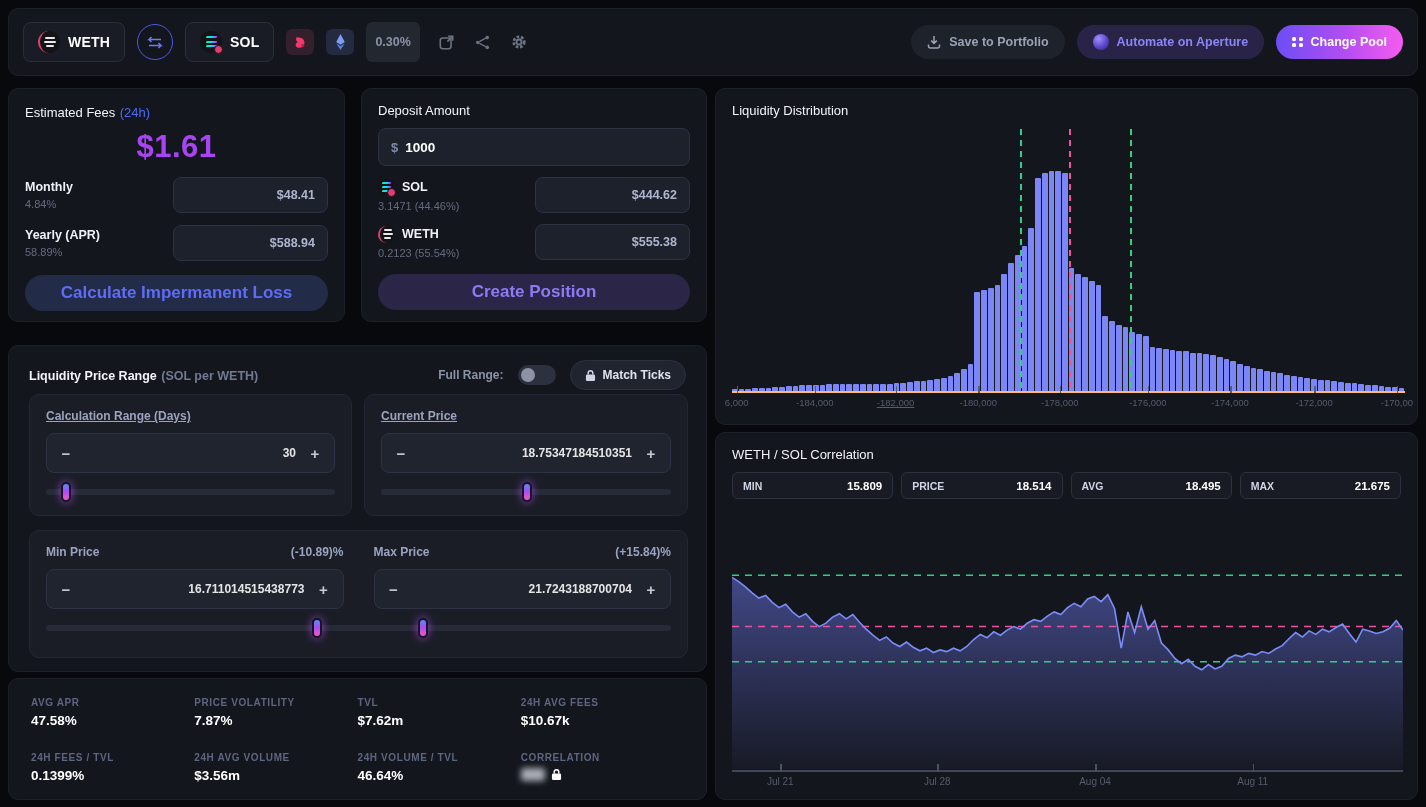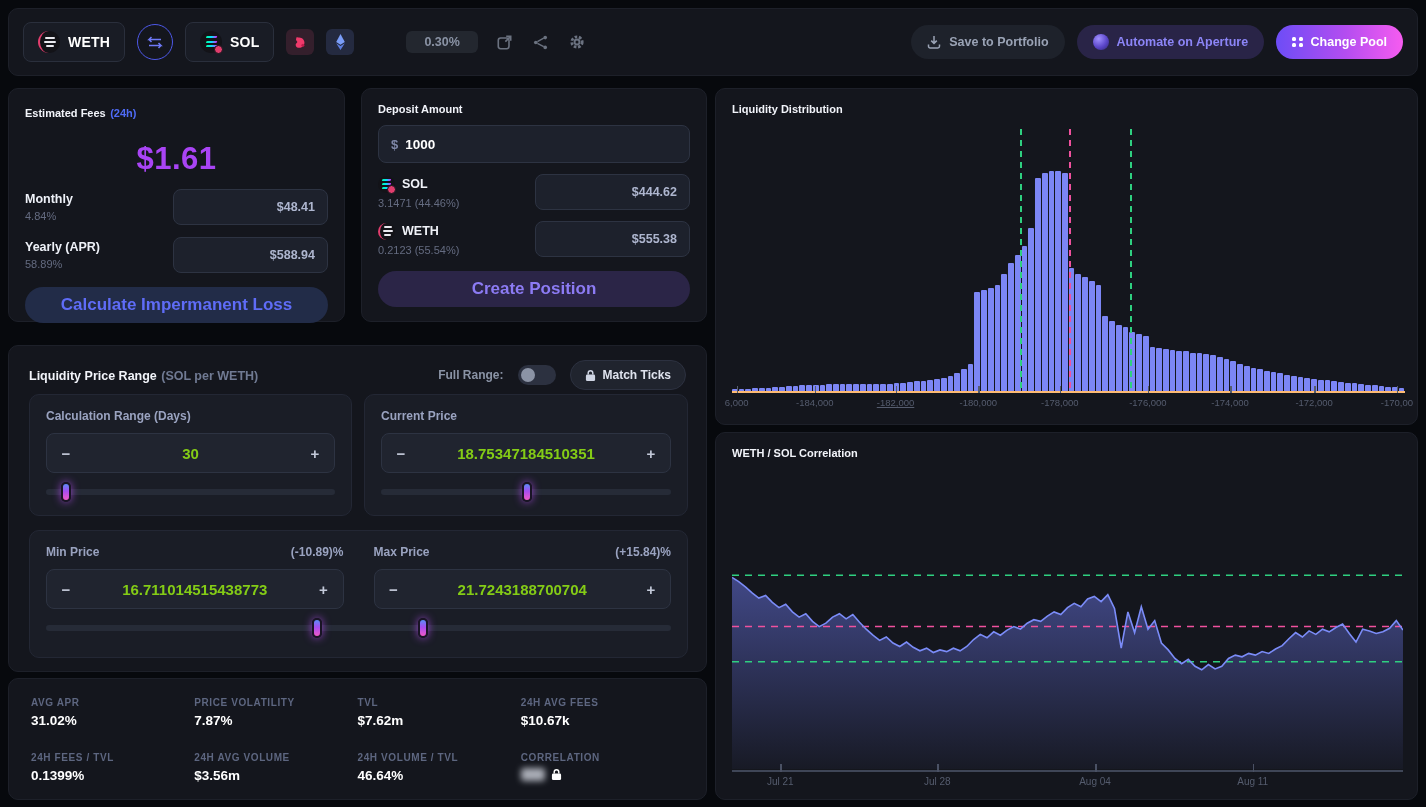--- a/index.html
+++ b/index.html
@@ -24,40 +24,40 @@
   .tok-sol i { display:block; width:11px; height:2.4px; border-radius:1px;
                background:linear-gradient(90deg,#00ffa3,#03e1ff,#dc1fff); transform:skewX(-22deg); }
   .tok-sol::after { content:""; position:absolute; right:-1px; bottom:-1px; width:7px; height:7px;
                     border-radius:50%; background:#e23d6d; border:1.5px solid #14161d; }
   .swap-btn { width:36px; height:36px; border-radius:50%; border:1.5px solid #4d58e8; color:#6e79f7;
               display:flex; align-items:center; justify-content:center; font-size:16px; font-weight:bold;
               background:transparent; cursor:pointer; }
   .mini-badge { width:28px; height:26px; border-radius:6px; display:flex; align-items:center;
                 justify-content:center; cursor:pointer; }
   .uni { background:#341f2c; } .eth { background:#242a40; }
-  .fee-chip { height:22px; padding:0 18px; border-radius:6px; background:#23272f; color:#8a93a5;
-              font-size:12.5px; font-weight:bold; display:flex; align-items:center;margin-left:40px; }
+  .fee-chip { height:40px; padding:0 9px; border-radius:6px; background:#23272f; color:#8a93a5;
+              font-size:12.5px; font-weight:bold; display:flex; align-items:center; }
   .tb-icon { width:18px; height:18px; display:flex; align-items:center; justify-content:center;
              cursor:pointer; margin-left:6px; }
   .tb-right { display:flex; align-items:center; gap:12px; }
   .pill-btn { height:34px; border-radius:17px; display:flex; align-items:center; gap:8px;
               padding:0 16px; font-size:12.5px; font-weight:bold; cursor:pointer; border:none; }
   .btn-save { background:#1e222b; color:#9aa3b5; }
   .btn-automate { background:#292447; color:#8c85f7; }
   .btn-change { background:linear-gradient(90deg,#6d4df6,#b44df0 55%,#f65cf0); color:#fff; }
   .ap-icon { width:16px; height:16px; border-radius:50%;
              background:radial-gradient(circle at 35% 30%, #a090ff, #5b46c9 55%, #2e2470); }
   .grid-icon { display:grid; grid-template-columns:4px 4px; grid-template-rows:4px 4px; gap:2.5px; }
   .grid-icon i { background:#fff; border-radius:1.5px; }
 
   
   .p-fees { left:8px; top:88px; width:337px; height:234px; padding:14px 16px; }
-  .panel-title { font-size:11px; font-weight:bold; color:#f2f4fa; }
+  .panel-title { font-size:13px; font-weight:normal; color:#f2f4fa; }
   .accent-blue { color:#4f6bf5; }
-  .fees-big { text-align:center; font-size:31px; font-weight:bold; color:#a944f5; margin-top:20px; letter-spacing:.5px;}
+  .fees-big { text-align:center; font-size:31px; font-weight:bold; color:#a944f5; margin-top:8px; letter-spacing:.5px;}
   .fee-row { display:flex; align-items:center; justify-content:space-between; margin-top:12px; }
   .fee-lbl b { display:block; font-size:12.5px; color:#eef1f8; }
   .fee-lbl span { display:block; font-size:11px; color:#646b80; margin-top:4px; }
   .val-box { width:155px; height:36px; background:#1d212c; border:1px solid #2d3342; border-radius:8px;
              display:flex; align-items:center; justify-content:flex-end; padding:0 12px;
              color:#aeb6cf; font-size:12.5px; font-weight:bold; }
   .wide-btn { width:100%; height:36px; border-radius:18px; border:none; font-size:17px; font-weight:bold;
               margin-top:14px; cursor:pointer; }
   .btn-il { background:#222c48; color:#5f6cf7; }
   .btn-create { background:#2b2547; color:#8c7bf4; }
@@ -100,25 +100,25 @@
   .pr-right { display:flex; align-items:center; gap:14px; }
   .fr-lbl { font-size:12px; color:#8a93a5; font-weight:bold; }
   .toggle { width:38px; height:20px; border-radius:10px; background:#2c3140; cursor:pointer; position:relative; }
   .toggle .knob { position:absolute; left:3px; top:3px; width:14px; height:14px; border-radius:50%; background:#8b93a5; }
   .btn-match { height:30px; border-radius:15px; background:#20242e; border:1px solid #2c3140; color:#dfe3ee;
                font-size:12px; font-weight:bold; display:flex; align-items:center; gap:7px; padding:0 14px; cursor:pointer; }
   .subcard { position:absolute; background:#1a1d26; border:1px solid #232734; border-radius:10px; padding:14px 16px; }
   .sc-calc { left:20px; top:48px; width:323px; height:122px; }
   .sc-cur  { left:355px; top:48px; width:324px; height:122px; }
   .sc-minmax { left:20px; top:184px; width:659px; height:128px; }
-  .sc-label { font-size:12px; color:#9aa3c0; font-weight:bold; }
+  .sc-label { font-size:12px; color:#9aa3c0; font-weight:bold;text-decoration:underline; }
   .stepper { margin-top:10px; height:40px; background:#20242f; border:1px solid #2d3342; border-radius:8px;
              display:flex; align-items:center; }
   .step-btn { width:38px; text-align:center; font-size:15px; font-weight:bold; color:#c3c9d9; cursor:pointer; }
-  .step-val { flex:1; text-align:center; font-size:15px; font-weight:bold; color:#84cc16; }
+  .step-val { flex:1; text-align:right; font-size:12px; font-weight:bold; color:#e5e5e5; }
   .slider { position:relative; height:6px; border-radius:3px; background:#262b37; margin-top:16px; cursor:pointer; }
   .thumb { position:absolute; top:-7px; width:10px; height:20px; border-radius:5px;
            background:linear-gradient(180deg,#5b8cf8 0%,#a74df0 45%,#f05ac8 100%);
            border:2px solid #191425; box-shadow:0 0 8px rgba(180,77,240,.8); cursor:grab; }
   .mm-cols { display:flex; gap:30px; }
   .mm-col { flex:1; }
   .mm-head { display:flex; justify-content:space-between; font-size:12px; font-weight:bold; color:#9aa3c0; }
 
   
   .p-stats { left:8px; top:678px; width:699px; height:122px; padding:18px 22px; display:grid;
@@ -497,21 +497,21 @@
       <div class="slider">
         <div class="thumb" id="th-min" style="left: calc(43.4% - 5px);"></div>
         <div class="thumb" id="th-max" style="left: calc(60.3% - 5px);"></div>
       </div>
     </div>
   </div>
 
   <div class="panel p-stats">
     <div class="stat">
       <div class="lbl">AVG APR</div>
-      <div class="val">31.02%</div>
+      <div class="val">47.58%</div>
     </div>
     <div class="stat">
       <div class="lbl">PRICE VOLATILITY</div>
       <div class="val">7.87%</div>
     </div>
     <div class="stat">
       <div class="lbl">TVL</div>
       <div class="val">$7.62m</div>
     </div>
     <div class="stat">
@@ -537,20 +537,38 @@
         <svg class="ic" width="11" height="13" viewBox="0 0 12 14">
           <rect x="1" y="6" width="10" height="7" rx="1.5" fill="#ffffff"></rect>
           <path d="M3.5 6V4.3a2.5 2.5 0 0 1 5 0V6" fill="none" stroke="#ffffff" stroke-width="1.6"></path>
         </svg>
       </div>
     </div>
   </div>
 
   <div class="panel p-corr">
     <div class="panel-title">WETH / SOL Correlation</div>
+    <div class="corr-boxes">
+      <div class="cbox">
+        <span class="l">MIN</span>
+        <span class="v">15.809</span>
+      </div>
+      <div class="cbox">
+        <span class="l">PRICE</span>
+        <span class="v">18.514</span>
+      </div>
+      <div class="cbox">
+        <span class="l">AVG</span>
+        <span class="v">18.495</span>
+      </div>
+      <div class="cbox">
+        <span class="l">MAX</span>
+        <span class="v">21.675</span>
+      </div>
+    </div>
     <div class="corr-chart">
         <svg viewBox="0 0 671 252" preserveAspectRatio="none">
           <defs>
             <linearGradient id="gfill" x1="0" y1="0" x2="0" y2="1">
      <stop offset="0" stop-color="#6e7af0" stop-opacity="0.5"></stop>
      <stop offset="1" stop-color="#6e7af0" stop-opacity="0.04"></stop>
             </linearGradient>
           </defs>
           <path d="M0.0,60.4 L6.7,64.7 L13.4,69.9 L20.1,75.9 L26.8,81.1 L33.6,78.5 L40.3,85.4 L47.0,90.6 L53.7,87.2 L60.4,94.9 L67.1,100.1 L73.8,96.7 L80.5,104.4 L87.2,109.6 L93.9,106.2 L100.6,100.1 L107.4,96.7 L114.1,101.8 L120.8,97.5 L127.5,105.3 L134.2,112.2 L140.9,118.2 L147.6,123.4 L154.3,120.0 L161.0,126.0 L167.8,129.5 L174.5,125.1 L181.2,130.3 L187.9,133.8 L194.6,131.2 L201.3,135.5 L208.0,132.9 L214.7,134.6 L221.4,131.2 L228.1,133.8 L234.8,129.5 L241.6,122.5 L248.3,117.4 L255.0,120.8 L261.7,114.8 L268.4,118.2 L275.1,113.1 L281.8,109.6 L288.5,112.2 L295.2,106.2 L301.9,102.7 L308.7,104.4 L315.4,99.2 L322.1,94.9 L328.8,97.5 L335.5,90.6 L342.2,86.3 L348.9,89.8 L355.6,82.0 L362.3,79.4 L369.1,84.6 L375.8,77.7 L382.5,91.5 L389.2,131.2 L395.9,94.9 L402.6,115.6 L409.3,89.8 L416.0,112.2 L422.7,103.6 L429.4,126.0 L436.2,132.9 L442.9,141.5 L449.6,146.7 L456.3,142.4 L463.0,149.3 L469.7,152.8 L476.4,147.6 L483.1,151.9 L489.8,149.3 L496.5,141.5 L503.3,138.1 L510.0,139.8 L516.7,136.4 L523.4,138.1 L530.1,134.6 L536.8,136.4 L543.5,132.0 L550.2,128.6 L556.9,121.7 L563.6,115.6 L570.4,120.0 L577.1,113.9 L583.8,117.4 L590.5,112.2 L597.2,114.8 L603.9,110.5 L610.6,107.0 L617.3,116.5 L624.0,125.1 L630.7,112.2 L637.4,113.9 L644.2,116.5 L650.9,114.8 L657.6,111.3 L664.3,103.6 L671.0,113.1 L671,252 L0,252 Z" fill="url(#gfill)"></path>
           <line x1="0" x2="671" y1="58.3" y2="58.3" stroke="#2fd080" stroke-width="1.6" stroke-dasharray="7 6"></line>

